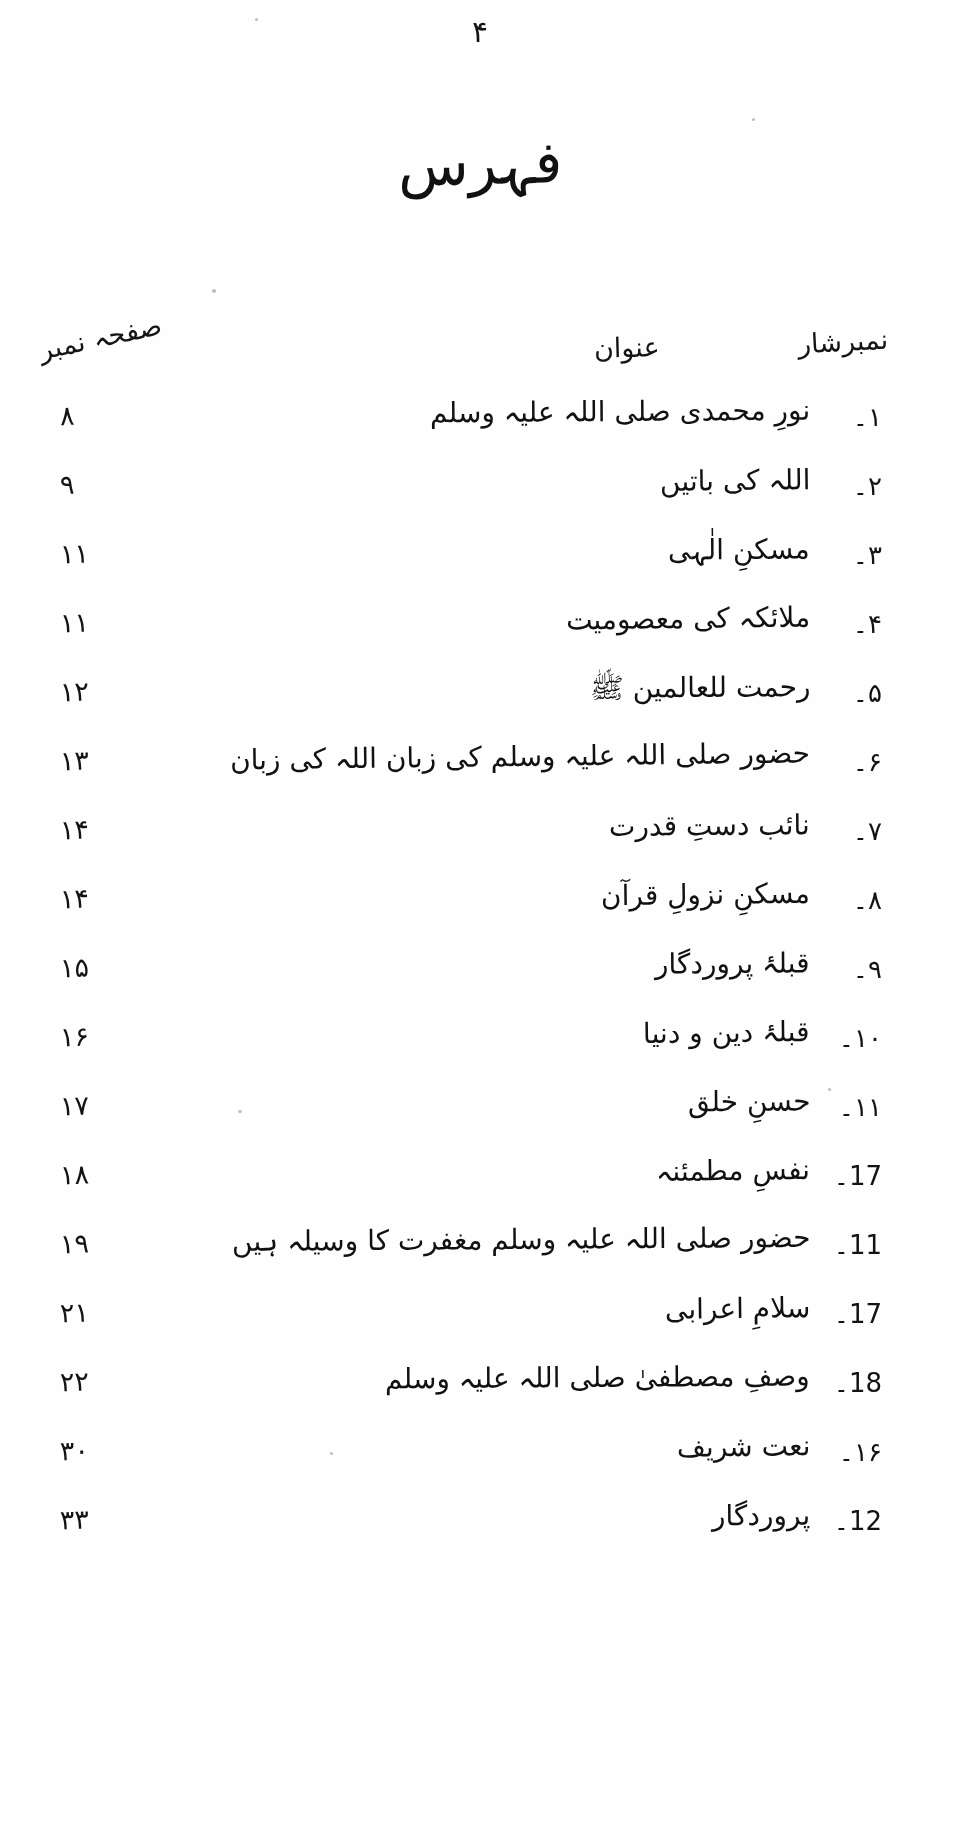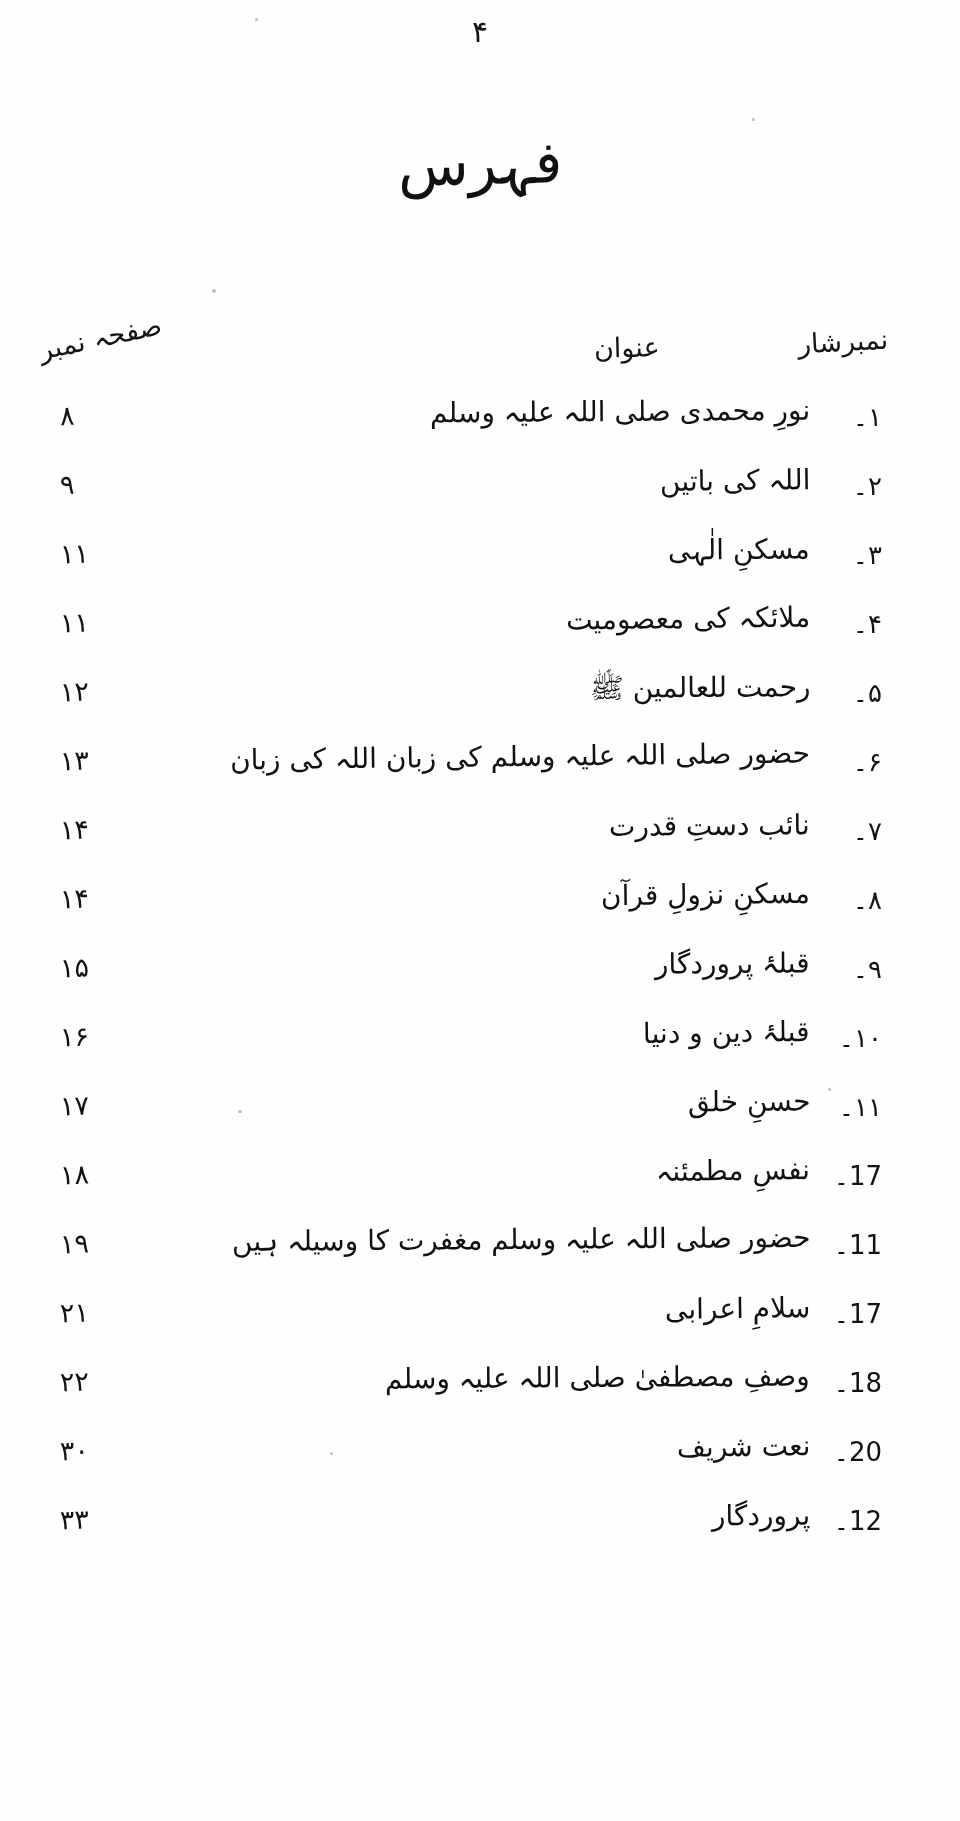--- a/index.html
+++ b/index.html
@@ -213,21 +213,21 @@
         <div class="toc-serial">17۔</div>
         <div class="toc-label">سلامِ اعرابی</div>
         <div class="toc-page">۲۱</div>
       </div>
       <div class="toc-row">
         <div class="toc-serial">18۔</div>
         <div class="toc-label">وصفِ مصطفیٰ صلی اللہ علیہ وسلم</div>
         <div class="toc-page">۲۲</div>
       </div>
       <div class="toc-row">
-        <div class="toc-serial">20۔</div>
+        <div class="toc-serial">۱۶۔</div>
         <div class="toc-label">نعت شریف</div>
         <div class="toc-page">۳۰</div>
       </div>
       <div class="toc-row">
         <div class="toc-serial">12۔</div>
         <div class="toc-label">پروردگار</div>
         <div class="toc-page">۳۳</div>
       </div>
     </div>
 

